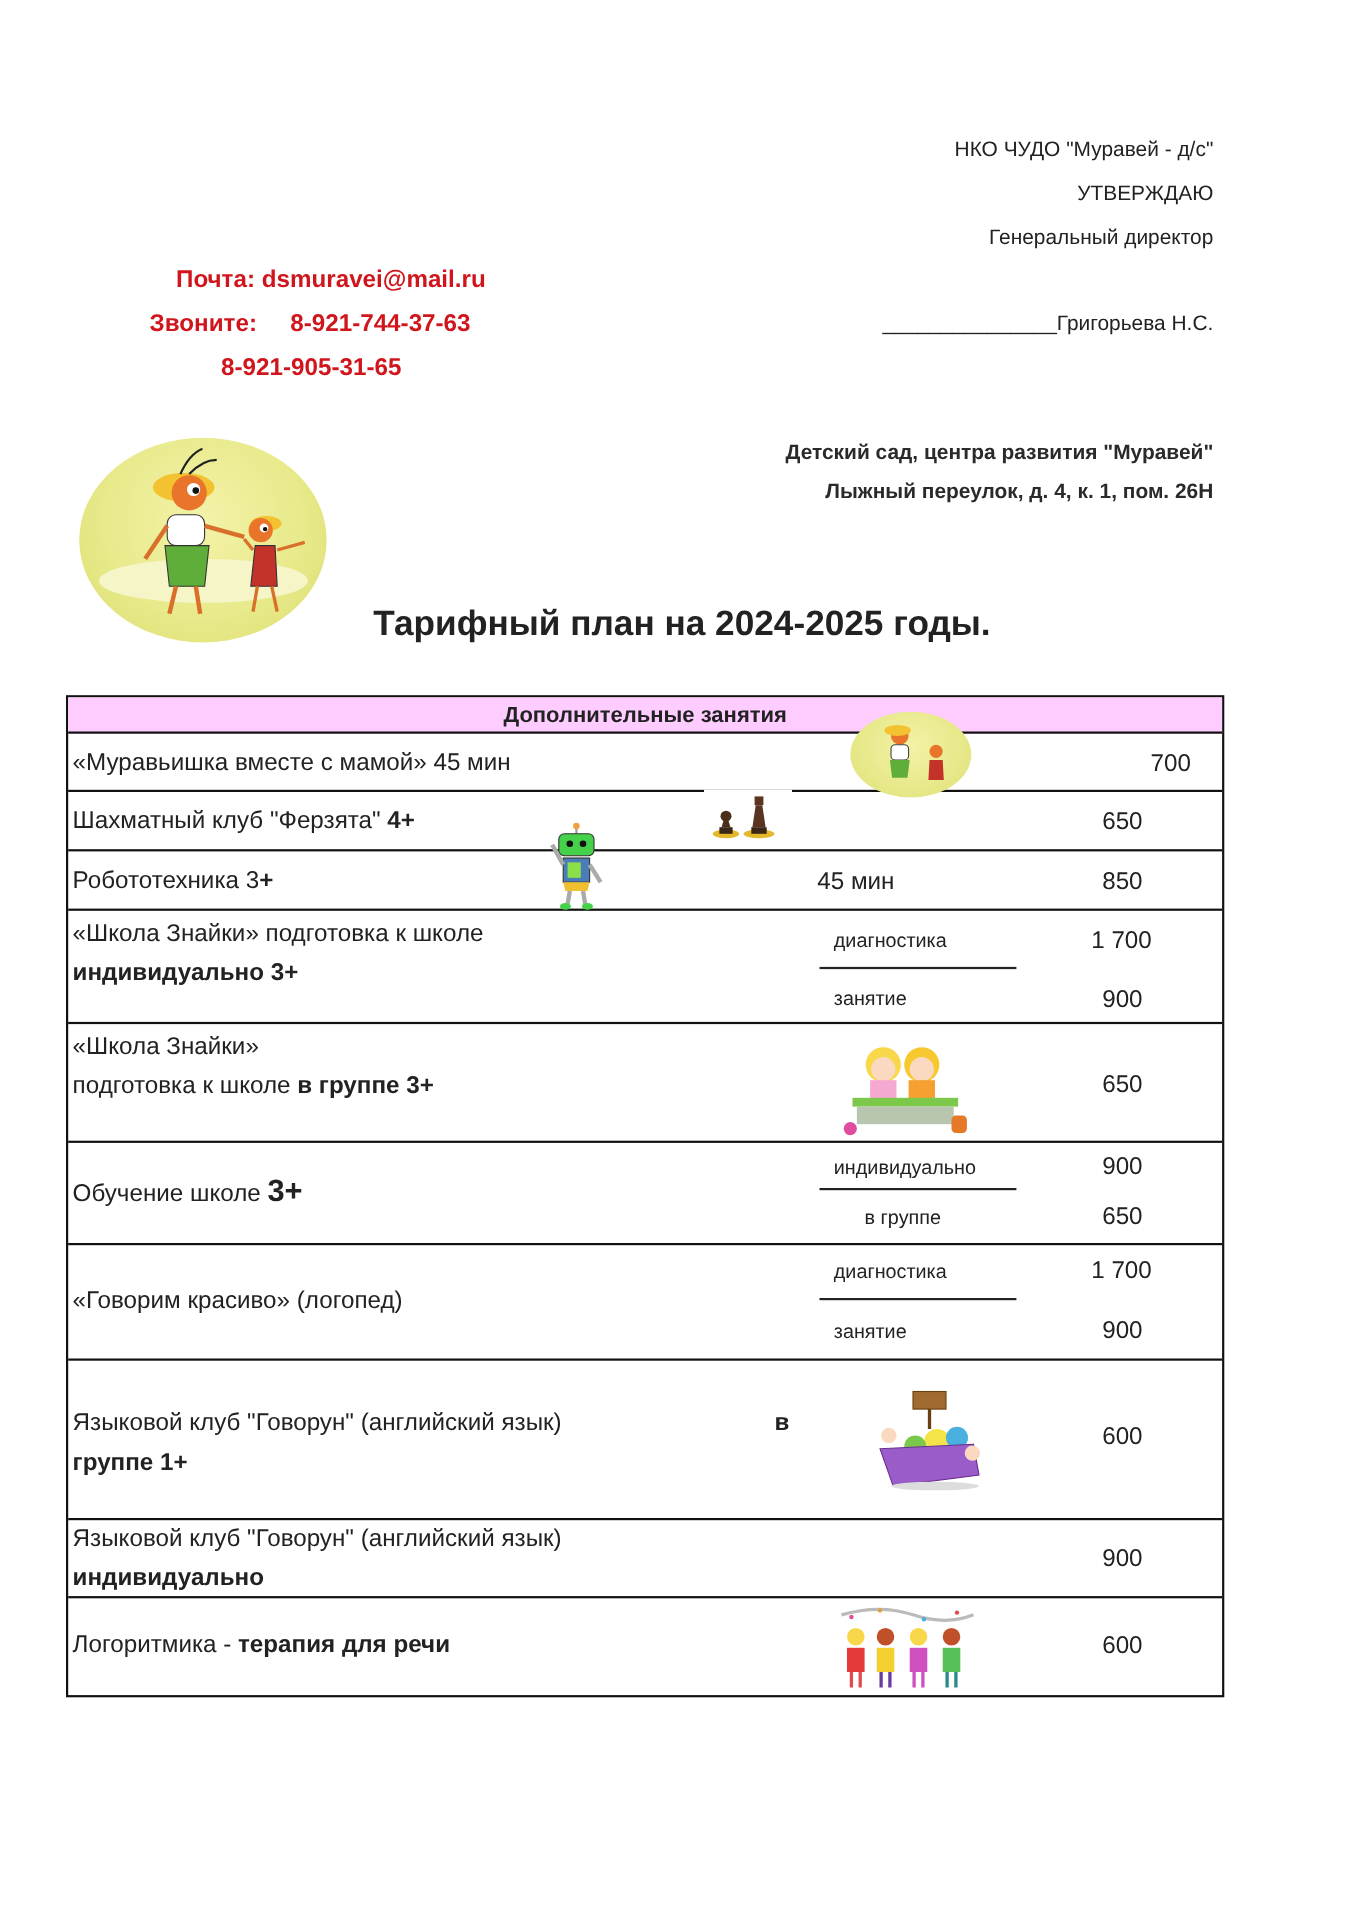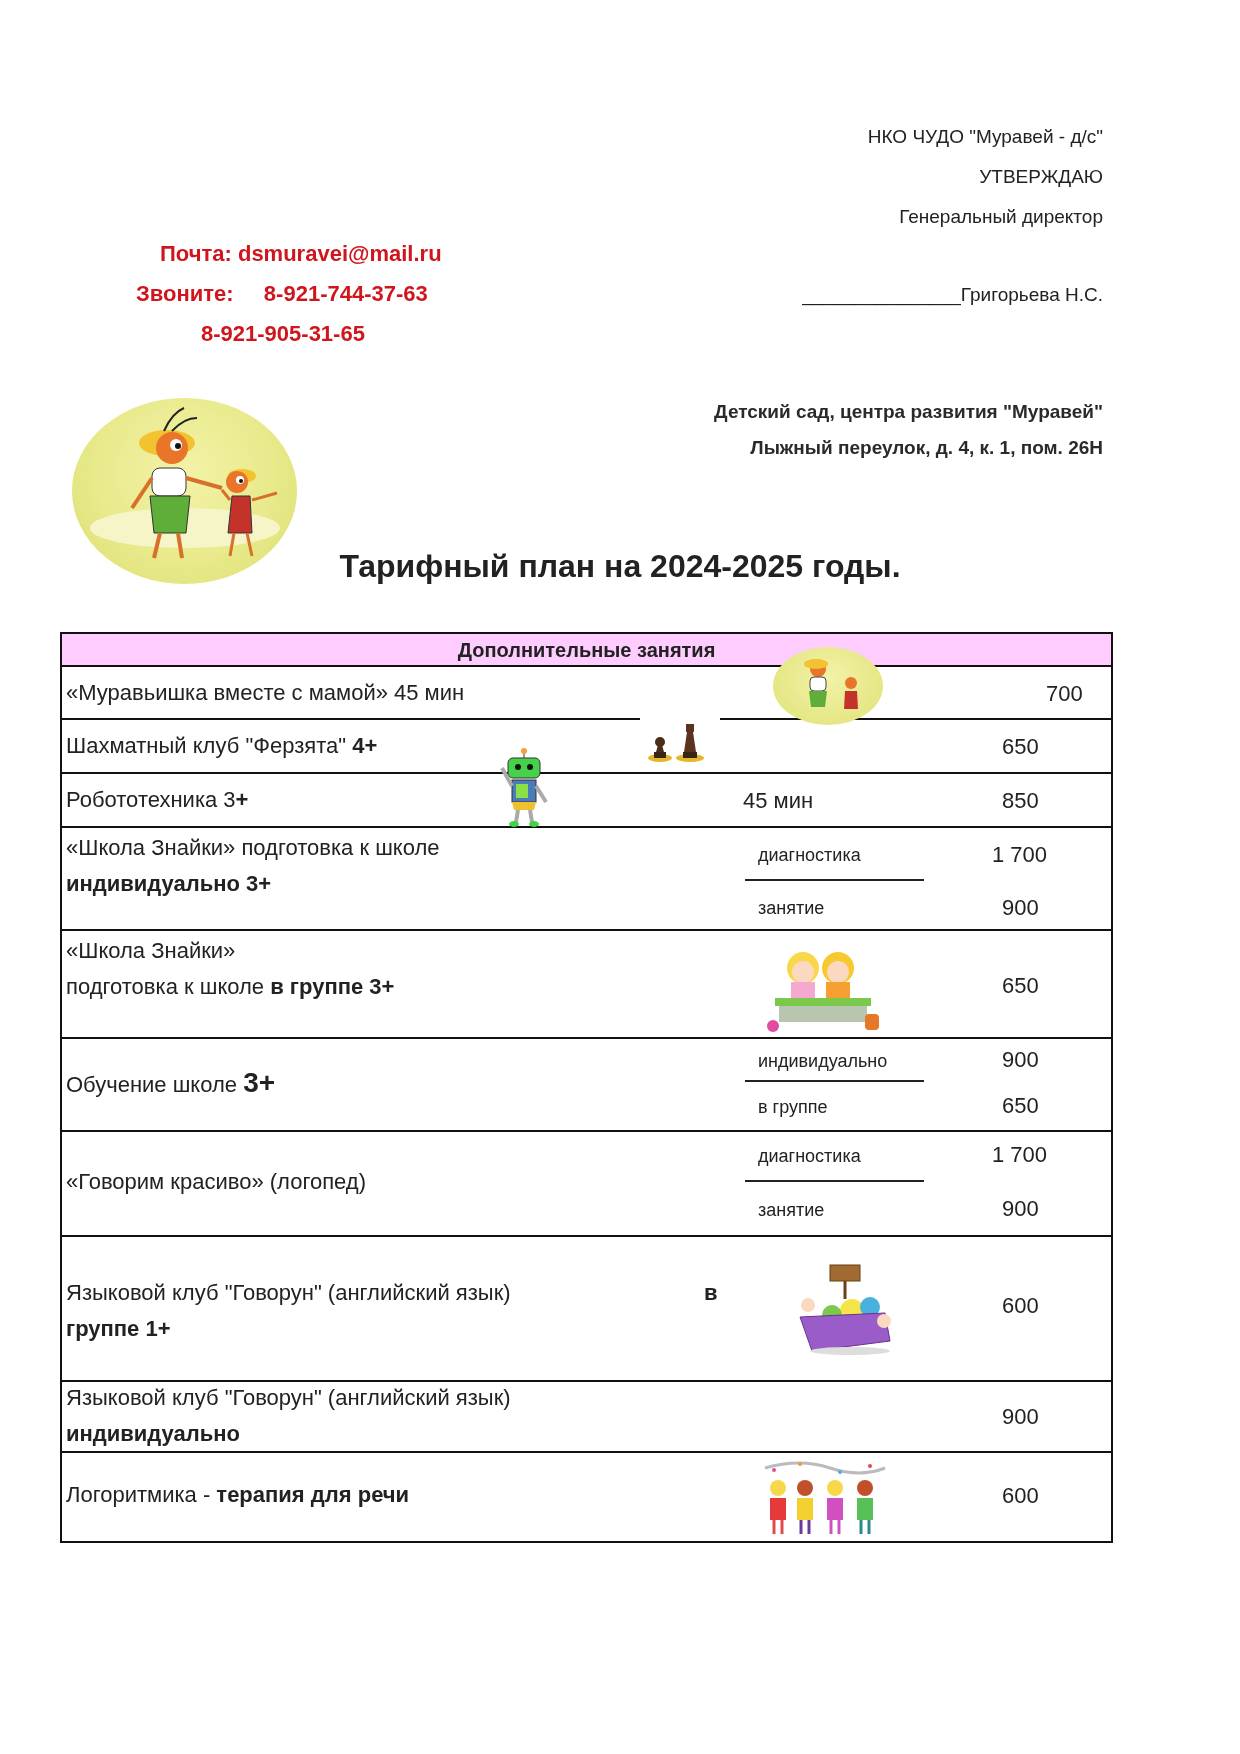--- a/index.html
+++ b/index.html
@@ -114,21 +114,21 @@
     <div class="cell-text" style="top:2px;">«Школа Знайки»</div>
     <div class="cell-text" style="top:38px;"><span>подготовка к школе </span><b>в группе 3+</b></div>
     <div class="price" style="top:42px;">650</div>
   </div>
 
   <div class="row" style="top:405px; height:93px;">
     <div class="cell-text" style="top:26px;"><span>Обучение школе </span><b style="font-size:28px;">3+</b></div>
     <div class="sub" style="top:12px;">индивидуально</div>
     <div class="price" style="top:8px;">900</div>
     <div class="subline" style="top:41px;"></div>
-    <div class="sub" style="top:58px;">в группе</div>
+    <div class="sub" style="top:58px;margin-left:28px;">в группе</div>
     <div class="price" style="top:54px;">650</div>
   </div>
 
   <div class="row" style="top:498px; height:105px;">
     <div class="cell-text" style="top:32px;">«Говорим красиво» (логопед)</div>
     <div class="sub" style="top:14px;">диагностика</div>
     <div class="price" style="top:10px; left:930px;">1 700</div>
     <div class="subline" style="top:48px;"></div>
     <div class="sub" style="top:68px;">занятие</div>
     <div class="price" style="top:64px;">900</div>

